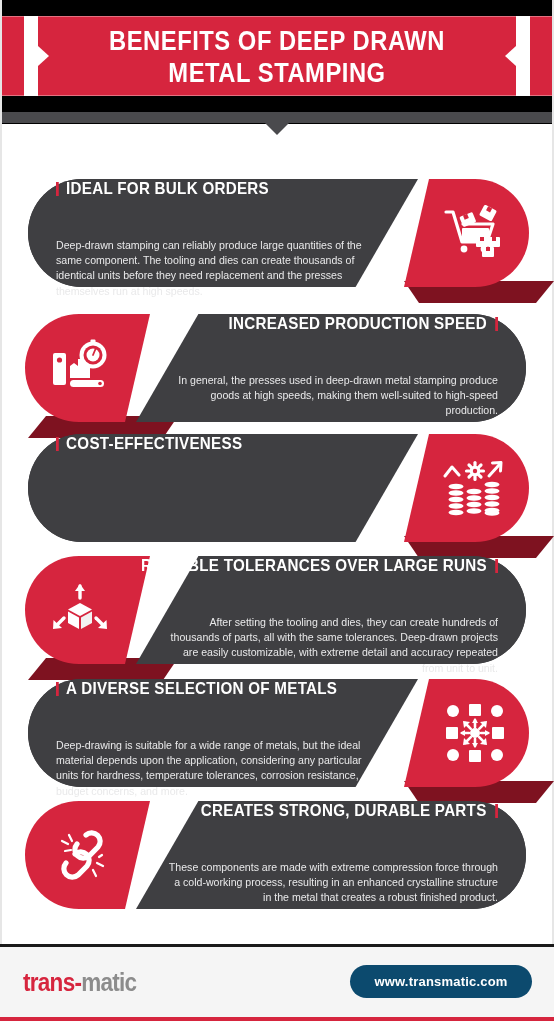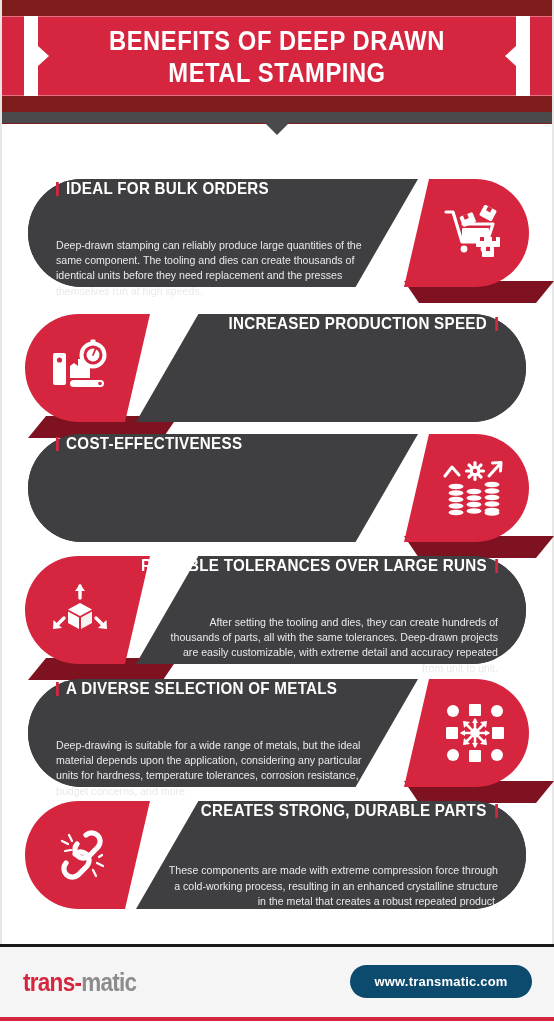--- a/index.html
+++ b/index.html
@@ -7,21 +7,21 @@
   body {
     width:554px; height:1024px;
     font-family:"Liberation Sans", sans-serif;
     position:relative; overflow:hidden;
     background:#ffffff;
   }
 
   
   .header {
     position:absolute; left:0; top:0; width:554px; height:124px;
-    background:#7f1d1d;
+    background:#000000;
   }
   .header-inner {
     position:absolute; left:0; top:16px; width:554px; height:80px;
     background:#d6253e;
   }
   .hdr-line-top, .hdr-line-bot {
     position:absolute; left:0; width:554px; height:1px;
     background:rgba(255,255,255,.35);
   }
   .hdr-line-top { top:16px; }
@@ -102,21 +102,21 @@
     clip-path:polygon(0 0, 100% 0, 80% 100%, 0 100%);
   }
   .icon-panel.right { left:404px; }
   .icon-panel.left  { left:25px; }
   .icon-panel svg { position:absolute; left:50%; top:50%; transform:translate(-50%,-50%); }
   .icon-panel.right svg { margin-left:8px; }
   .icon-panel.left  svg { margin-left:-8px; }
 
   .txt {
     position:absolute; top:6px; height:108px;
-    display:flex; flex-direction:column; justify-content:space-between;
+    display:flex; flex-direction:column; justify-content:flex-start;
     color:#ffffff;
   }
   .txt.l { left:56px; width:330px; text-align:left; align-items:flex-start; }
   .txt.r { left:168px; width:330px; text-align:right; align-items:flex-end; }
 
   .ctitle {
     font-size:16.5px; font-weight:bold; letter-spacing:.3px;
     color:#ffffff; margin-bottom:6px; white-space:nowrap;
     font-family:"Liberation Sans Narrow","Liberation Sans", sans-serif;
     transform:scaleX(.92); display:inline-block;
@@ -235,20 +235,21 @@
         <circle cx="43" cy="16" r="13.5"></circle>
         <circle cx="43" cy="16" r="9.5" fill="#d6253e"></circle>
         <circle cx="43" cy="16" r="6.5" fill="#fff"></circle>
         <path d="M43 16 l2.5 -6" stroke="#d6253e" stroke-width="1.8" stroke-linecap="round" fill="none"></path>
         <rect x="40.5" y="0.5" width="5" height="5" rx="1" fill="#fff"></rect>
       </g>
     </svg>
   </div>
   <div class="txt r">
     <div class="ctitle"><span>INCREASED PRODUCTION SPEED</span><span class="tick post"></span></div>
+    <div class="cbody">In general, the presses used in deep-drawn metal stamping produce goods at high speeds, making them well-suited to high-speed production.</div>
   </div>
 </div>
 
 <div class="card" style="top:428px">
   <div class="shadow" style="left:404px; top:108px; width:150px; height:22px; clip-path:polygon(0 0,100% 0,88% 100%,10% 100%);"></div>
   <div class="panel-round-l"></div>
   <div class="panel l"></div>
   <div class="icon-panel right">
     <div class="bg"></div>
     <svg width="64" height="56" viewBox="0 0 64 56">
@@ -386,21 +387,21 @@
         <line x1="13" y1="16" x2="19" y2="19"></line>
         <line x1="16" y1="26" x2="22" y2="25"></line>
         <line x1="48" y1="38" x2="54" y2="41"></line>
         <line x1="44" y1="45" x2="47" y2="51"></line>
         <line x1="50" y1="32" x2="53" y2="30"></line>
       </g>
     </svg>
   </div>
   <div class="txt r">
     <div class="ctitle"><span>CREATES STRONG, DURABLE PARTS</span><span class="tick post"></span></div>
-    <div class="cbody">These components are made with extreme compression force through a cold-working process, resulting in an enhanced crystalline structure in the metal that creates a robust repeated product.</div>
+    <div class="cbody">These components are made with extreme compression force through a cold-working process, resulting in an enhanced crystalline structure in the metal that creates a robust finished product.</div>
   </div>
 </div>
 
 <div class="footer-rule"></div>
 <div class="footer"></div>
 <div class="logo">
   <span class="a">trans-</span><span class="b">matic</span>
 </div>
 <div class="url-btn">www.transmatic.com</div>
 <div class="footer-bottom"></div>

